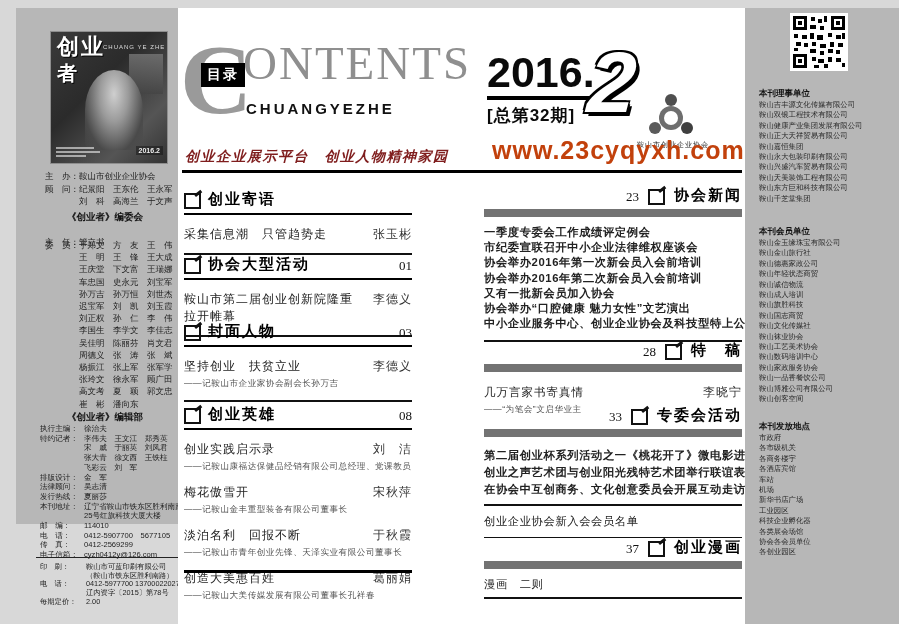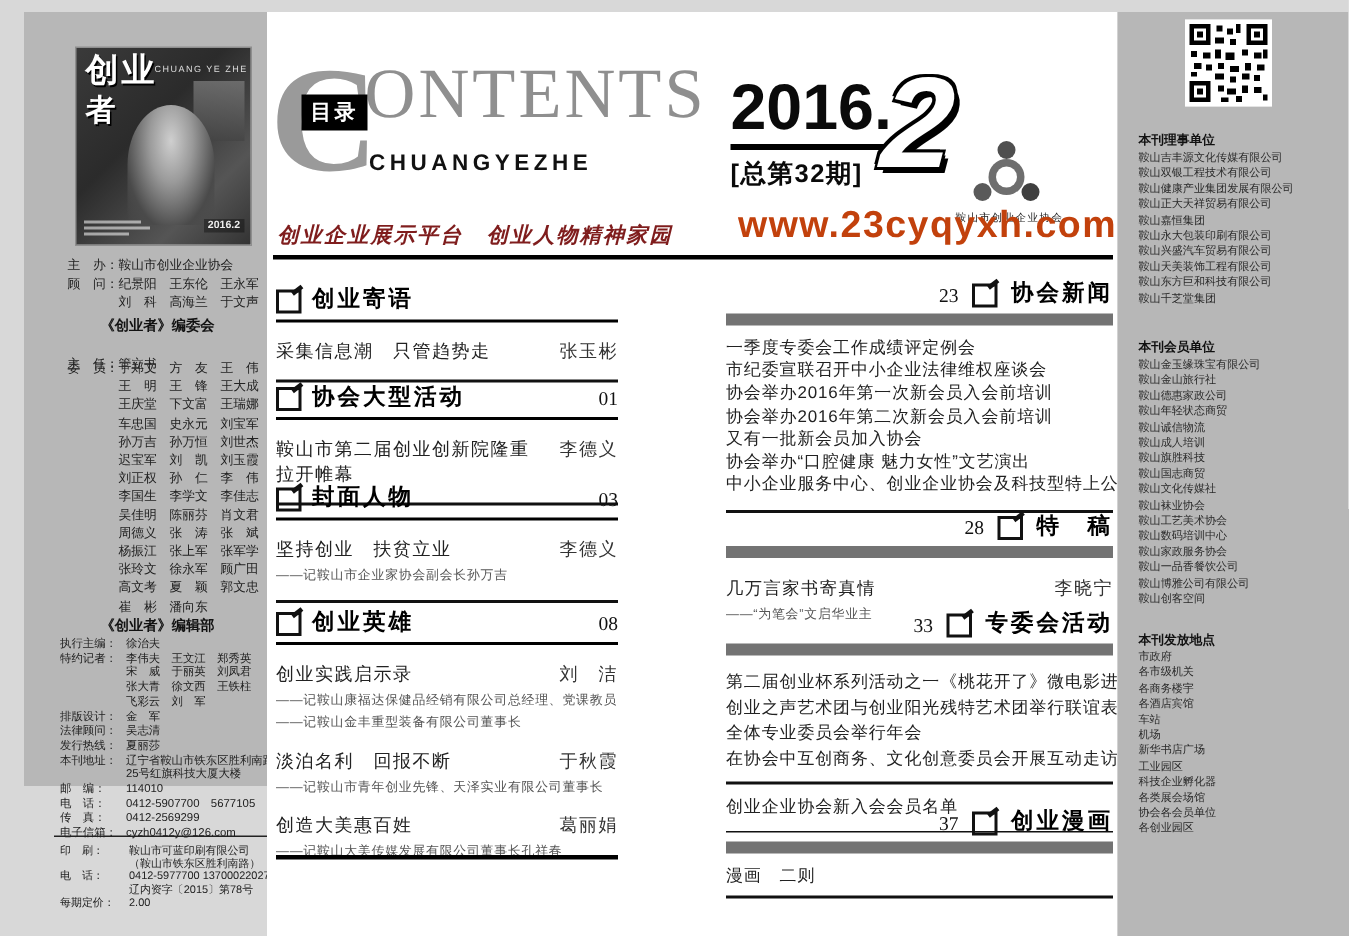--- a/index.html
+++ b/index.html
@@ -62,21 +62,21 @@
   .it-author{font-size:12px;color:#333;flex:none;margin-left:8px;letter-spacing:1px;}
   .it-sub{font-size:8.6px;color:#555;margin-top:3px;letter-spacing:.5px;}
   .sec-div{height:1.5px;background:#111;margin-top:10px;}
   .thick-div{position:absolute;left:184px;top:570px;width:228px;height:3px;background:#000;}
   
   .rsec{position:absolute;left:484px;width:258px;}
   .rsec-head{display:flex;align-items:flex-end;justify-content:flex-end;border-bottom:8px solid #737373;padding-bottom:4px;gap:9px;}
   .rsec-head .sec-num{margin-left:0;}
   .rsec-head .sec-title{margin-left:0;}
   .rline{font-size:11.3px;color:#222;letter-spacing:.6px;line-height:15.2px;white-space:nowrap;}
-  .rlist{margin-top:8px;}
+  .rlist{margin-top:8px;font-weight:bold;}
   .rdiv{height:1.5px;background:#111;}
   
   .qr{position:absolute;left:790px;top:13px;width:58px;height:58px;background:#fff;}
   .rs-head{position:absolute;left:759px;font-size:8.5px;font-weight:bold;color:#111;white-space:nowrap;}
   .rs-list{position:absolute;left:759px;font-size:7.4px;line-height:10.4px;color:#2a2a2a;white-space:nowrap;}
   .rs-list div{white-space:nowrap;}
 </style>
 </head>
 <body>
 
@@ -224,20 +224,24 @@
     <div class="sec-head">
       <span class="sec-icon"></span>
       <span class="sec-title">创业英雄</span>
       <span class="sec-num">08</span>
     </div>
     <div class="item">
       <span>创业实践启示录</span>
       <span class="it-author">刘　洁</span>
     </div>
     <div class="it-sub">——记鞍山康福达保健品经销有限公司总经理、党课教员</div>
+    <div class="item">
+      <span>梅花傲雪开</span>
+      <span class="it-author">宋秋萍</span>
+    </div>
     <div class="it-sub">——记鞍山金丰重型装备有限公司董事长</div>
     <div class="item">
       <span>淡泊名利　回报不断</span>
       <span class="it-author">于秋霞</span>
     </div>
     <div class="it-sub">——记鞍山市青年创业先锋、天泽实业有限公司董事长</div>
     <div class="item">
       <span>创造大美惠百姓</span>
       <span class="it-author">葛丽娟</span>
     </div>
@@ -278,21 +282,20 @@
 
   <div class="rsec" style="top:406px">
     <div class="rsec-head">
       <span class="sec-num">33</span>
       <span class="sec-icon"></span>
       <span class="sec-title">专委会活动</span>
     </div>
     <div class="rlist" style="margin-top:10px">
       <div class="rline" style="line-height:17px">第二届创业杯系列活动之一《桃花开了》微电影进行拍摄</div>
       <div class="rline" style="line-height:17px">创业之声艺术团与创业阳光残特艺术团举行联谊表演活动</div>
-      <div class="rline" style="line-height:17px">全体专业委员会举行年会</div>
       <div class="rline" style="line-height:17px">在协会中互创商务、文化创意委员会开展互动走访活动</div>
     </div>
     <div class="rdiv" style="margin-top:6px"></div>
     <div class="rline" style="margin-top:8px">创业企业协会新入会会员名单</div>
     <div class="rdiv" style="margin-top:8px"></div>
   </div>
 
   <div class="rsec" style="top:538px">
     <div class="rsec-head">
       <span class="sec-num">37</span>

